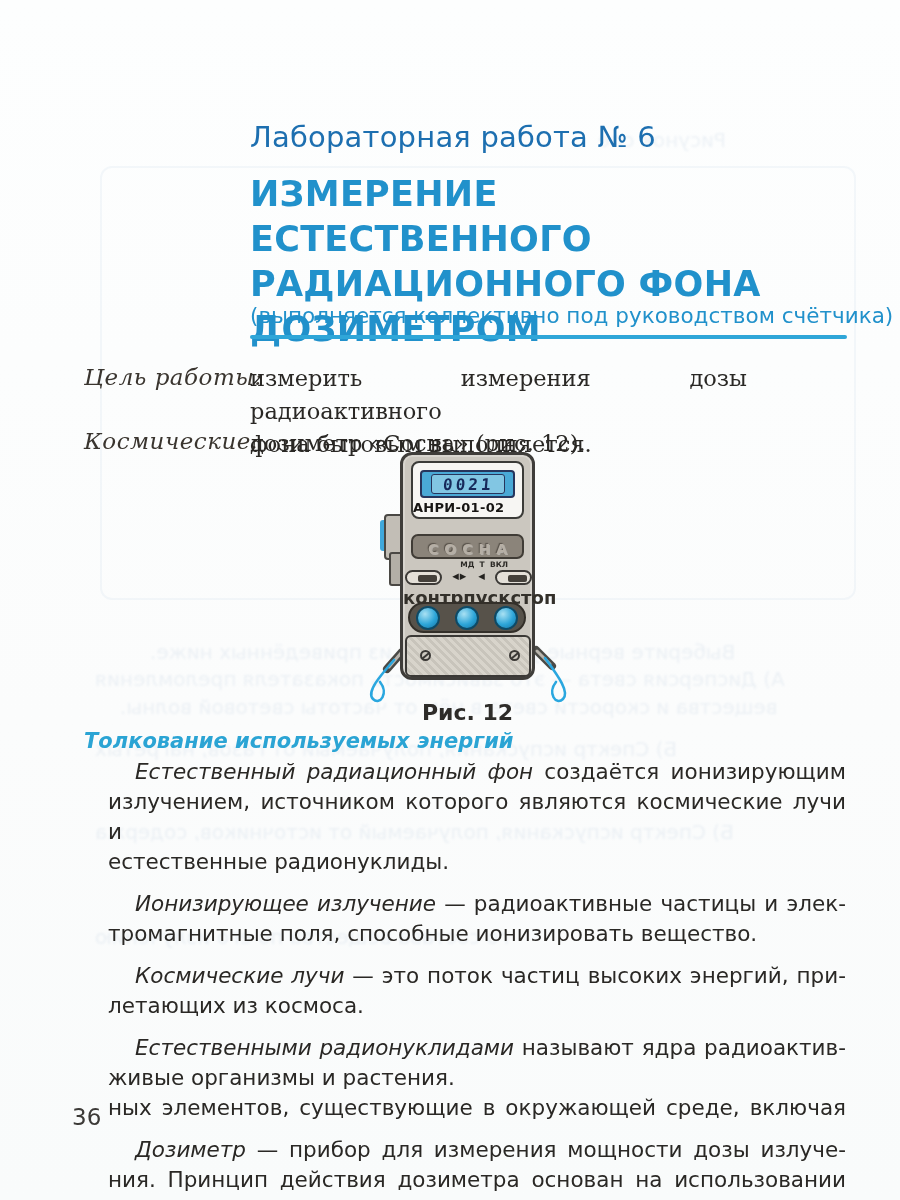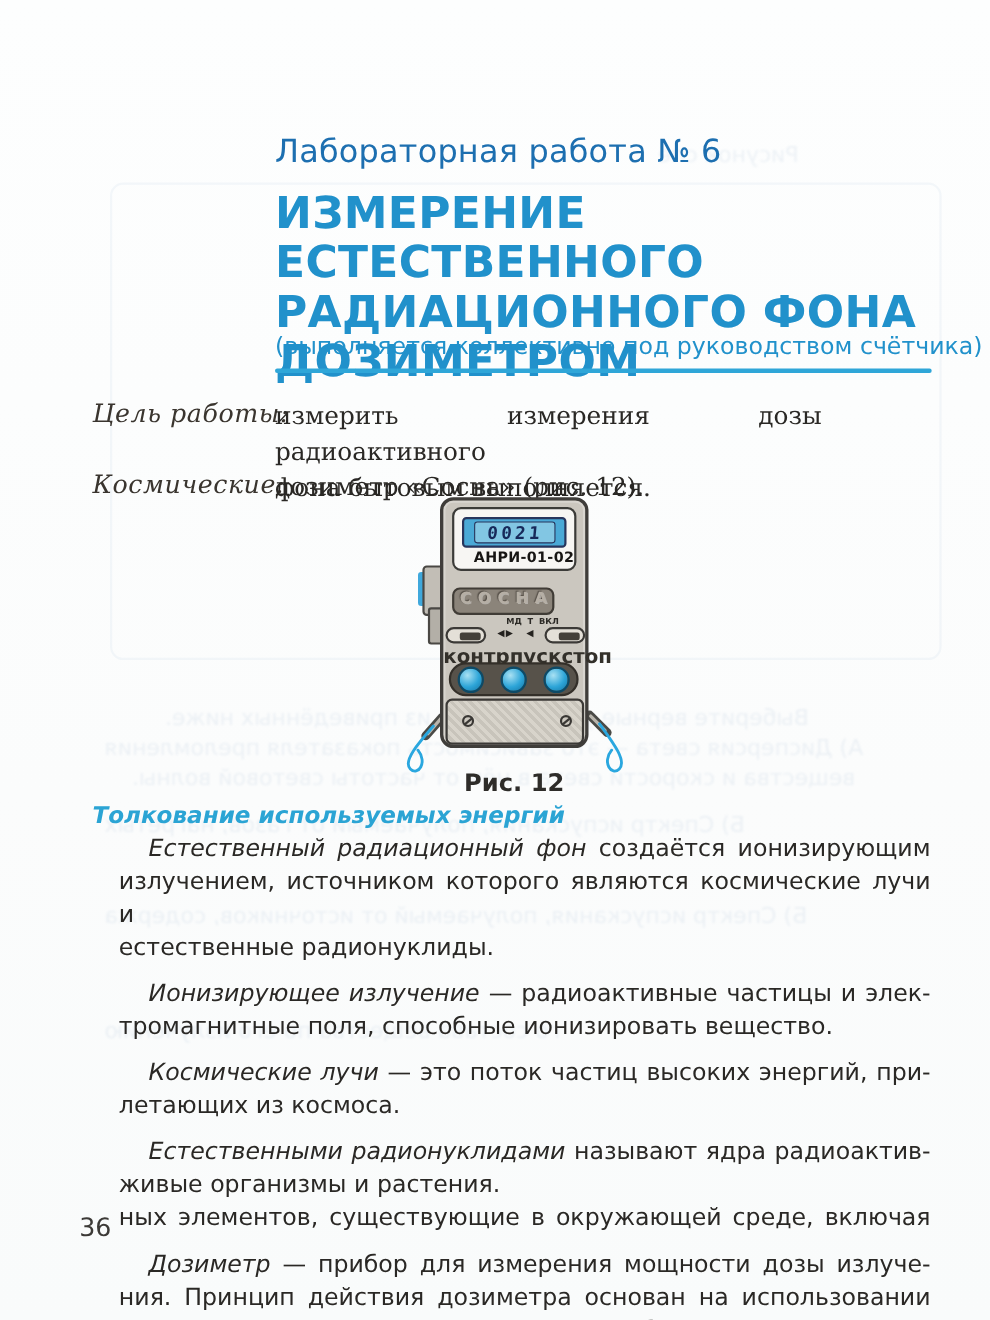--- a/index.html
+++ b/index.html
@@ -3,21 +3,21 @@
 <meta charset="utf-8">
 <style>
   html,body{margin:0;padding:0;}
   body{width:900px;height:1200px;position:relative;overflow:hidden;
        background:#fcfdfc;font-family:"DejaVu Sans",sans-serif;}
   .page{position:absolute;inset:0;background:linear-gradient(180deg,#fdfefe 0%,#fbfcfc 60%,#f9fbfb 100%);}
   .abs{position:absolute;}
 
   
   .lab-label{left:250px;top:120px;font-size:29px;font-weight:400;color:#1d6fb0;letter-spacing:.2px;}
-  .main-title{left:250px;top:172px;width:600px;font-size:40px;font-weight:800;
+  .main-title{left:250px;top:172px;width:600px;font-size:35px;font-weight:800;
               line-height:45px;color:#2191cb;letter-spacing:.3px;}
   .subtitle{left:250px;top:303px;font-size:21.5px;color:#2191cb;}
   .rule{left:250px;top:335px;width:597px;height:4px;background:#2fa6d8;border-radius:2px;}
 
   
   .script-label{font-family:"DejaVu Serif",serif;font-style:italic;font-size:23px;color:#3a352f;letter-spacing:.5px;}
   .goal-label{left:84px;top:364px;}
   .equip-label{left:84px;top:428px;}
   .serif-text{font-family:"DejaVu Serif",serif;font-size:22.5px;color:#2a2825;line-height:33px;}
   .goal-text{left:250px;top:362px;width:497px;}
@@ -32,24 +32,24 @@
   .clip2{left:389px;top:552px;width:13px;height:30px;background:#b3afa7;border:2px solid #4a4844;border-radius:3px;}
   .clipblue{left:380px;top:520px;width:7px;height:31px;background:#3fa8dc;border-radius:3px;}
   .bezel{left:8px;top:6px;width:113px;height:58px;background:#f7f6f3;border:2.5px solid #3b3b38;
          border-radius:8px;box-sizing:border-box;}
   .lcd{position:absolute;left:7px;top:7px;width:95px;height:28px;background:#4aa9d6;
        border:2px solid #27355c;border-radius:4px;box-sizing:border-box;}
   .lcd-inner{position:absolute;left:9px;top:2px;width:72px;height:18px;background:#82c6e3;
        border:1.5px solid #27355c;border-radius:3px;display:flex;align-items:center;justify-content:center;}
   .lcd-digits{font-family:"DejaVu Sans Mono",monospace;font-weight:700;font-size:16px;
        color:#17295a;letter-spacing:3px;transform:skewX(-5deg);}
-  .model{position:absolute;left:0;top:37px;width:100%;text-align:right;
+  .model{position:absolute;left:0;top:37px;width:100%;text-align:left;
        font-size:13px;font-weight:700;color:#171513;letter-spacing:.3px;}
-  .brand-panel{left:8px;top:79px;width:93px;height:25px;background:#8b847a;border:2px solid #403c36;
-       border-radius:7px;box-sizing:border-box;display:flex;align-items:flex-start;justify-content:center;}
+  .brand-panel{left:8px;top:79px;width:113px;height:25px;background:#8b847a;border:2px solid #403c36;
+       border-radius:7px;box-sizing:border-box;display:flex;align-items:flex-end;justify-content:center;}
   .brand-text{font-size:14px;font-weight:700;letter-spacing:6px;color:#b6afa5;
        text-shadow:1px 1px 0 rgba(255,255,255,.35),-1px -1px 1px rgba(45,40,34,.55);padding-left:6px;}
   .mode-label{left:30px;top:105px;width:75px;text-align:right;font-size:7.5px;font-weight:700;
        color:#2c2a26;white-space:pre;}
   .switch{top:115px;width:37px;height:15px;background:#e4e0d8;border:2px solid #3b3936;border-radius:8px;box-sizing:border-box;}
   .sw-l{left:2px;} .sw-r{left:92px;}
   .knob{position:absolute;right:3px;top:2.5px;width:19px;height:7px;background:#44403a;border-radius:2px;}
   .arrows{left:40px;top:115.5px;width:52px;text-align:center;font-size:8.5px;color:#24221f;white-space:pre;letter-spacing:1px;}
   .btn-labels{left:0;top:132px;width:133px;display:flex;}
   .btn-labels span{flex:0 0 44.3px;text-align:center;font-size:18px;font-weight:700;color:#33302a;}

